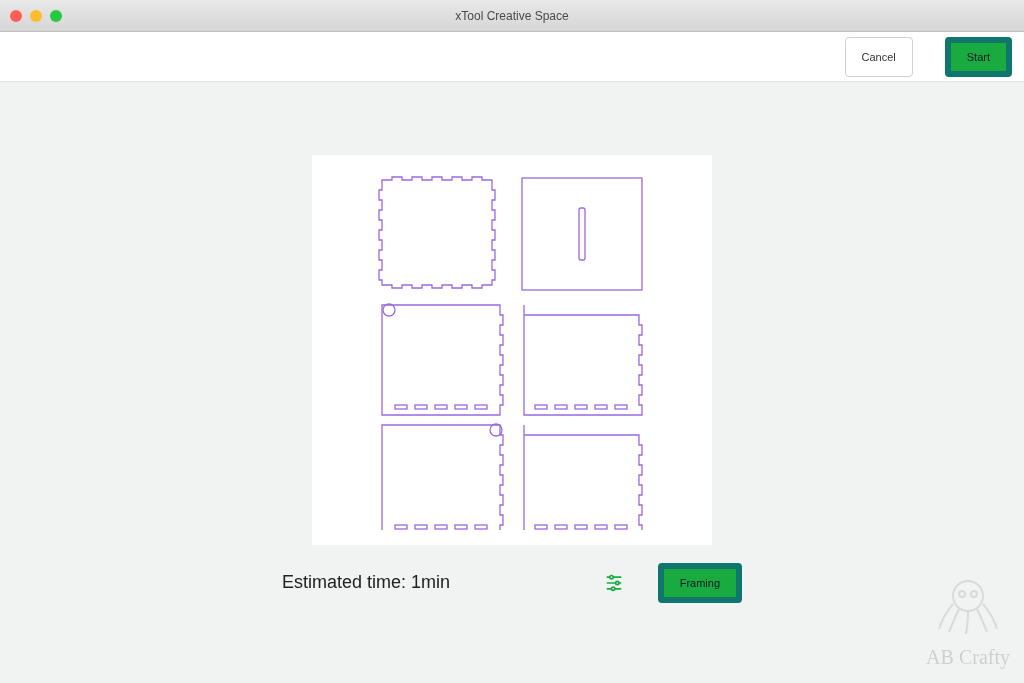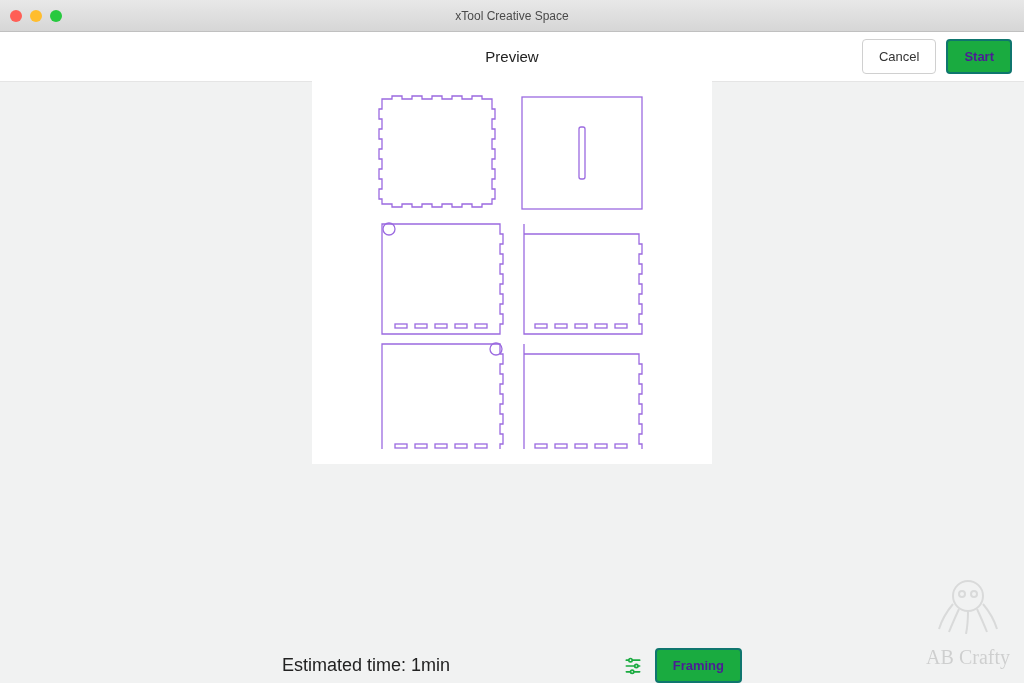--- a/index.html
+++ b/index.html
@@ -64,45 +64,46 @@
       pointer-events: none;
     }
     .header-actions {
       position: absolute;
       right: 12px;
       display: flex;
       gap: 10px;
     }
     .btn {
       padding: 8px 16px;
-      font-size: 13px;
+      font-size: 11px;
       border-radius: 4px;
       cursor: pointer;
+      margin-left: 22px;
     }
     .btn-cancel {
       background: #fff;
       border: 1px solid #d0d0d0;
       color: #333;
     }
     .btn-primary {
       background: #1aab40;
-      border: 2px solid #0f766e;
-      color: #4c1d95;
-      font-weight: 700;
+      border: 6px solid #0f766e;
+      color: #0f172a;
+      font-weight: 400;
     }
     .canvas-area {
       position: absolute;
       top: 74px;
       left: 0;
       right: 0;
       bottom: 0;
       display: flex;
       flex-direction: column;
       align-items: center;
-      justify-content: space-between;
+      justify-content: center;
     }
     .preview-box {
       width: 400px;
       height: 390px;
       background: #ffffff;
       display: flex;
       align-items: center;
       justify-content: center;
     }
     .design-svg {
@@ -152,21 +153,20 @@
 <div class="titlebar">
   <div class="traffic-lights">
     <div class="dot red"></div>
     <div class="dot yellow"></div>
     <div class="dot green"></div>
   </div>
   <div class="win-title">xTool Creative Space</div>
 </div>
 
 <div class="header">
-  <div class="header-title">Preview</div>
   <div class="header-actions">
     <button class="btn btn-cancel">Cancel</button>
     <button class="btn btn-primary">Start</button>
   </div>
 </div>
 
 <div class="canvas-area">
   <div class="preview-box">
     <svg class="design-svg" viewBox="0 0 310 360">
       <g fill="none" stroke="#9b6ae0" stroke-width="1.3">

